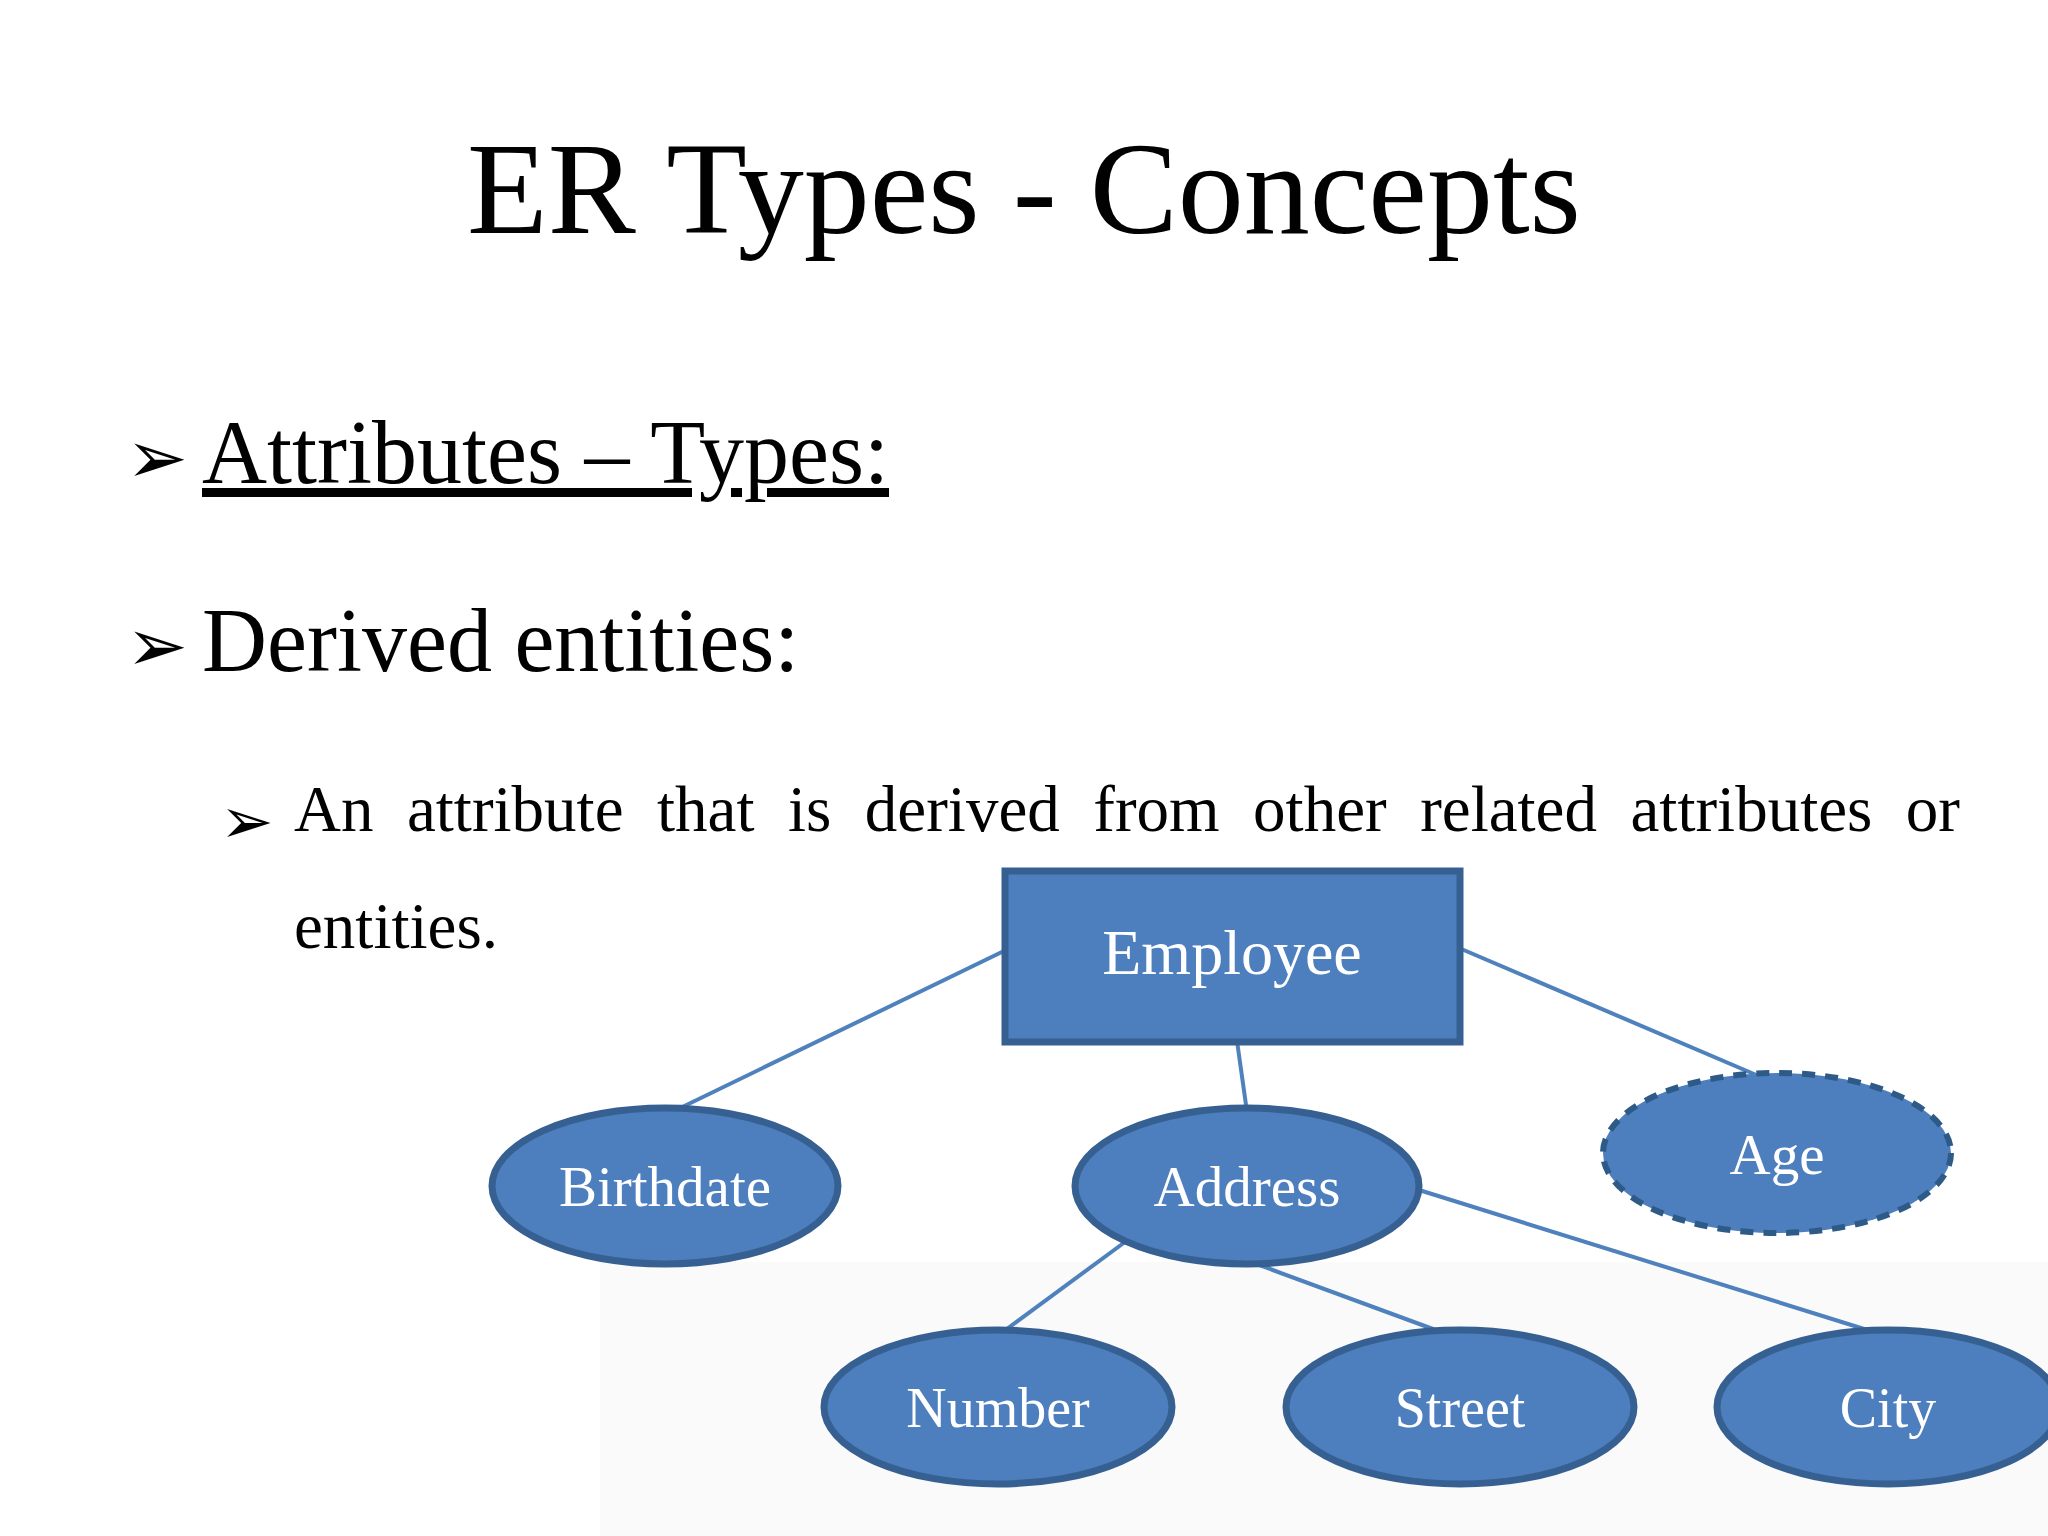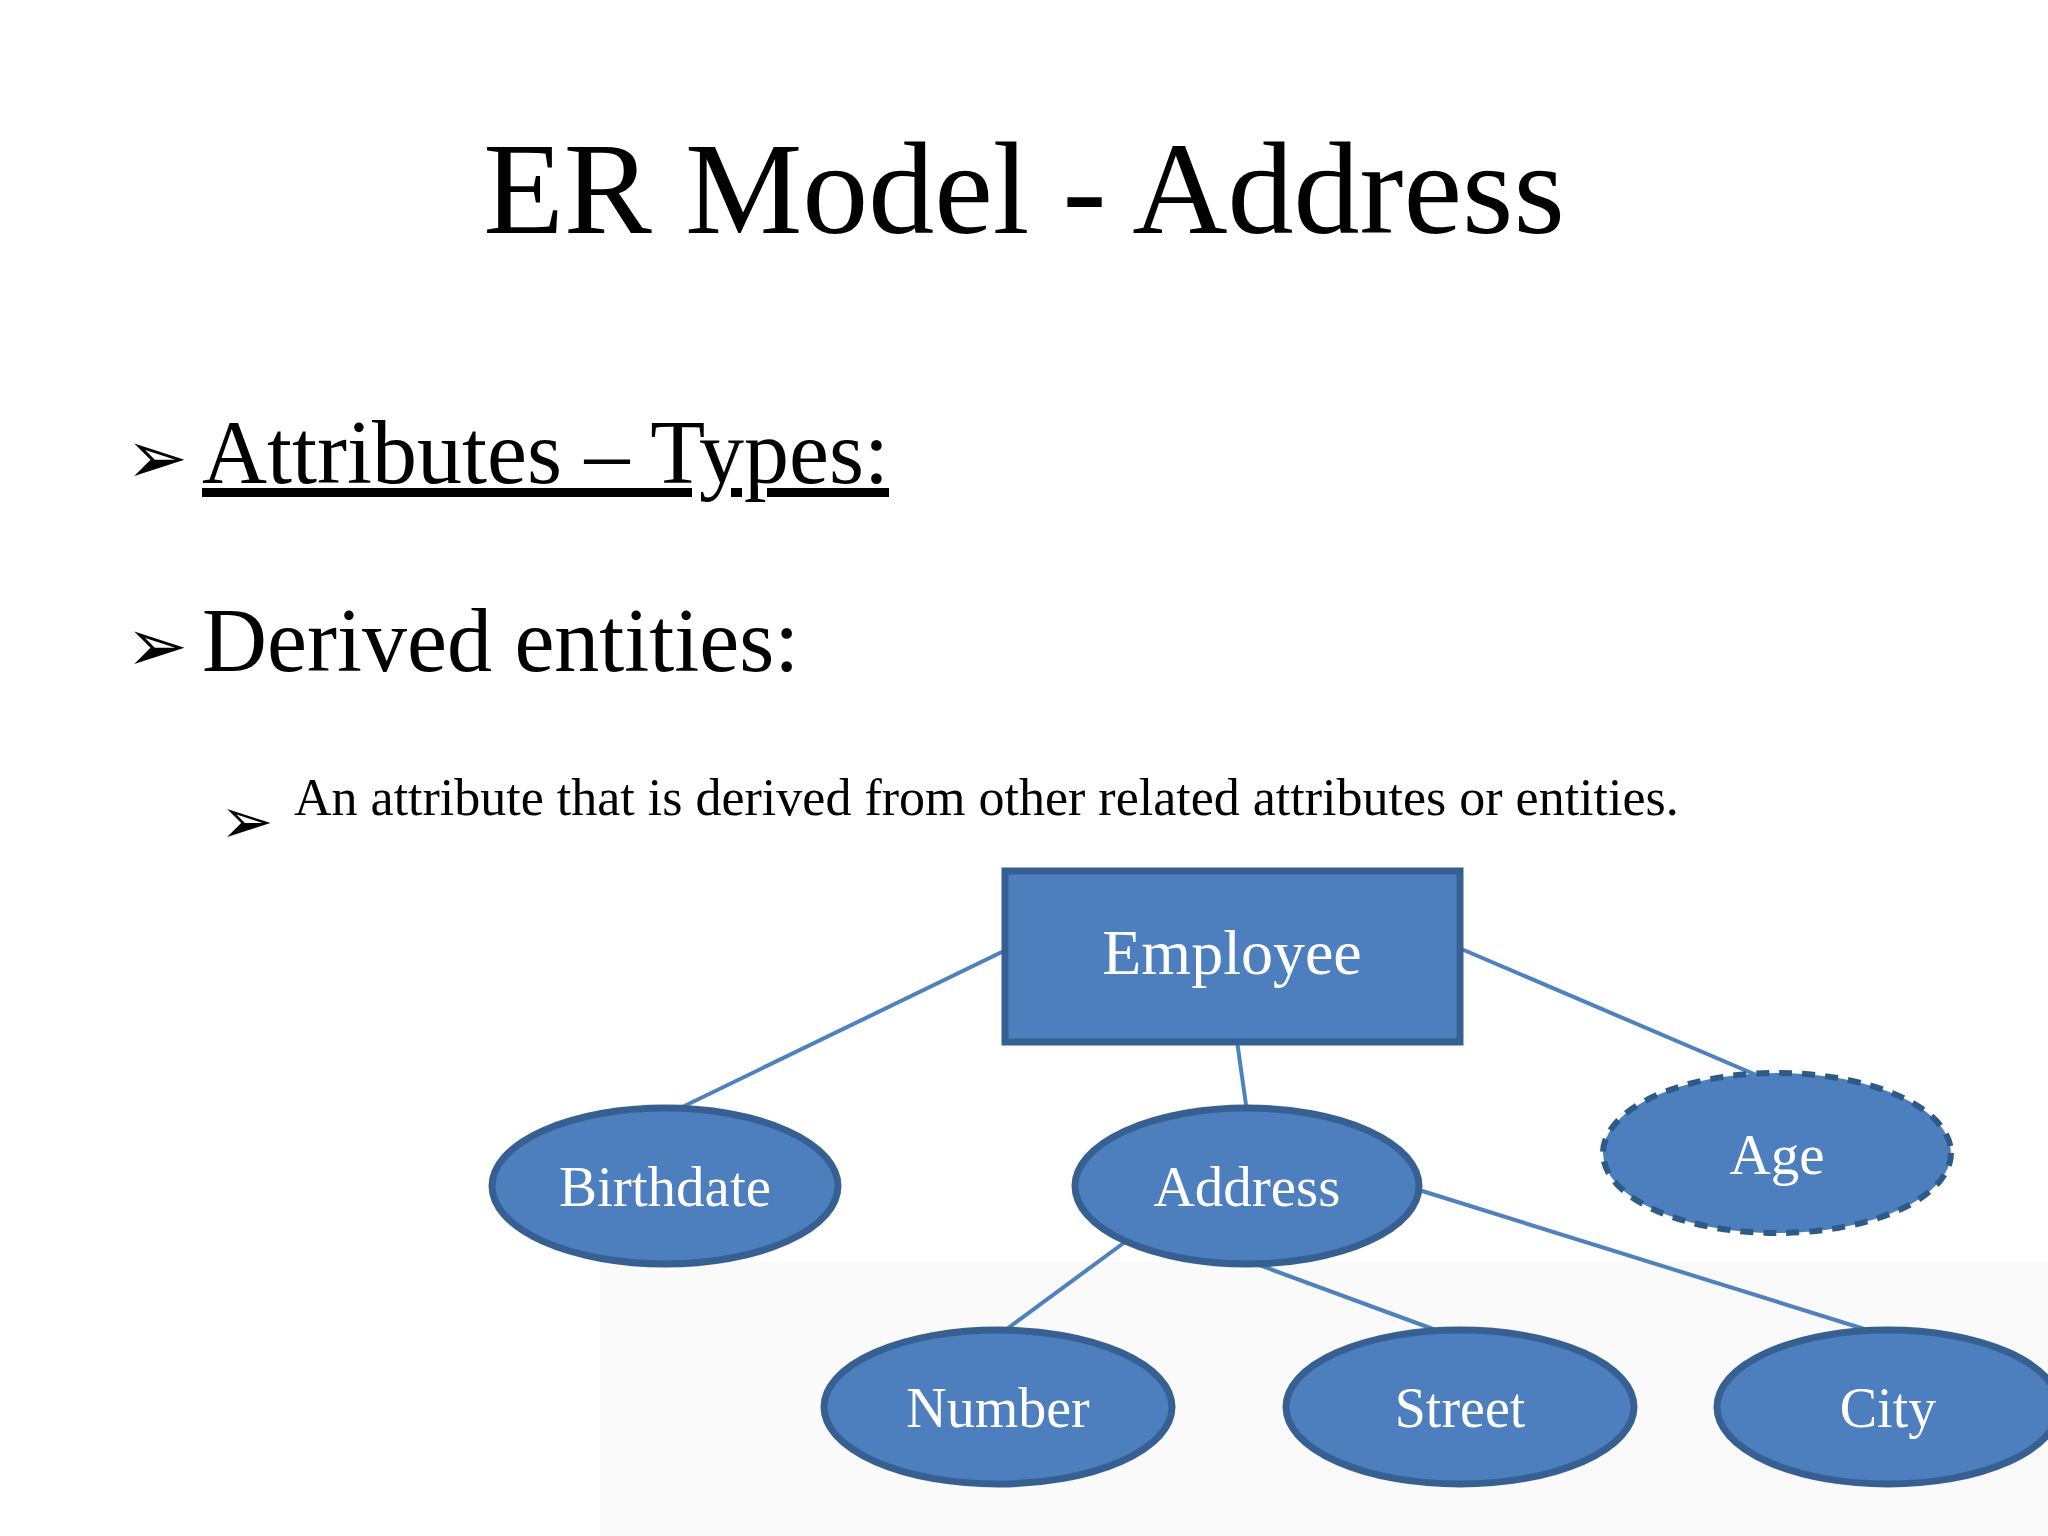--- a/index.html
+++ b/index.html
@@ -11,33 +11,33 @@
     position:absolute;top:123px;left:0;right:0;text-align:center;
     font-size:132px;line-height:1;white-space:nowrap;
   }
   .bullet-row{position:absolute;left:126px;white-space:nowrap;font-size:90px;line-height:1;}
   .bullet-row .marker{font-size:74px;display:inline-block;margin-right:14px;}
   .bullet-row.b1{top:408px;text-decoration:underline;}
   .bullet-row.b2{top:596px;}
   .sub-marker{position:absolute;left:220px;top:790px;font-size:64px;line-height:1;}
   .sub-text{
     position:absolute;left:294px;top:751px;width:1666px;
-    font-size:52px;line-height:1.8;text-align:justify;
+    font-size:65px;line-height:1.8;text-align:justify;
   }
   svg{position:absolute;left:0;top:0;}
   .node-label{
     font-family:"Liberation Serif","DejaVu Serif",serif;fill:#ffffff;
   }
 </style>
 </head>
 <body>
 
 <div id="slide">
 
-  <div class="title">ER Model - Address</div>
+  <div class="title">ER Types - Concepts</div>
 
   <div class="bullet-row b1">
     <span class="marker">➢</span><span>Attributes – Types:</span>
   </div>
 
   <div class="bullet-row b2">
     <span class="marker">➢</span><span>Derived entities:</span>
   </div>
 
   <span class="sub-marker">➢</span>

